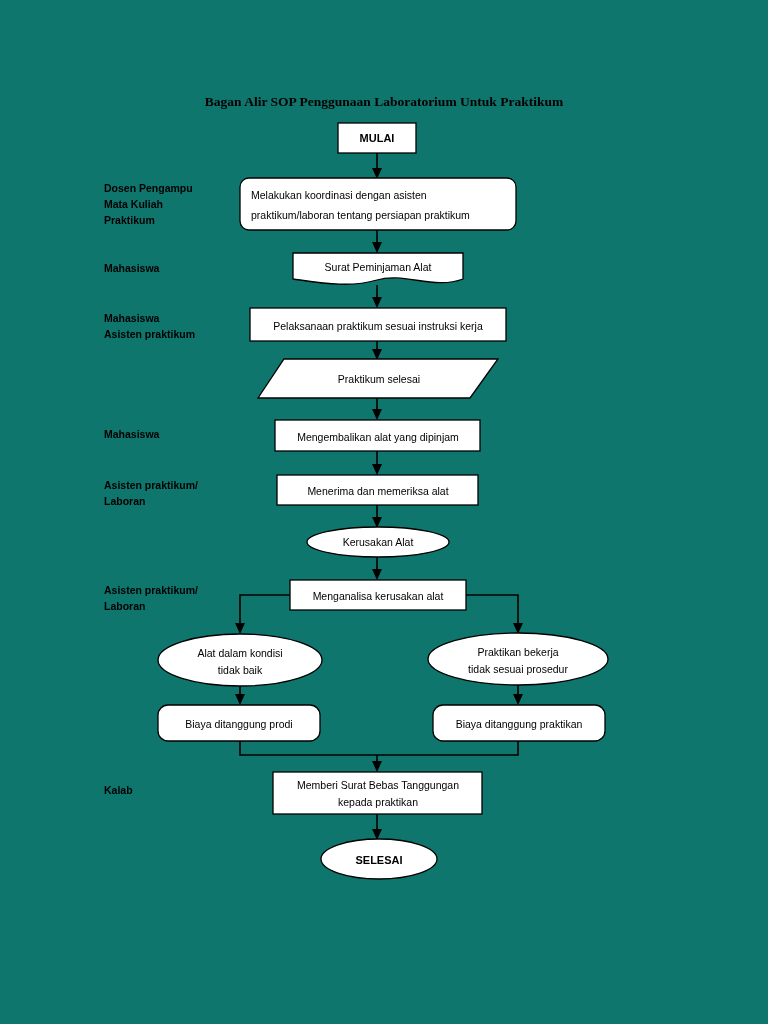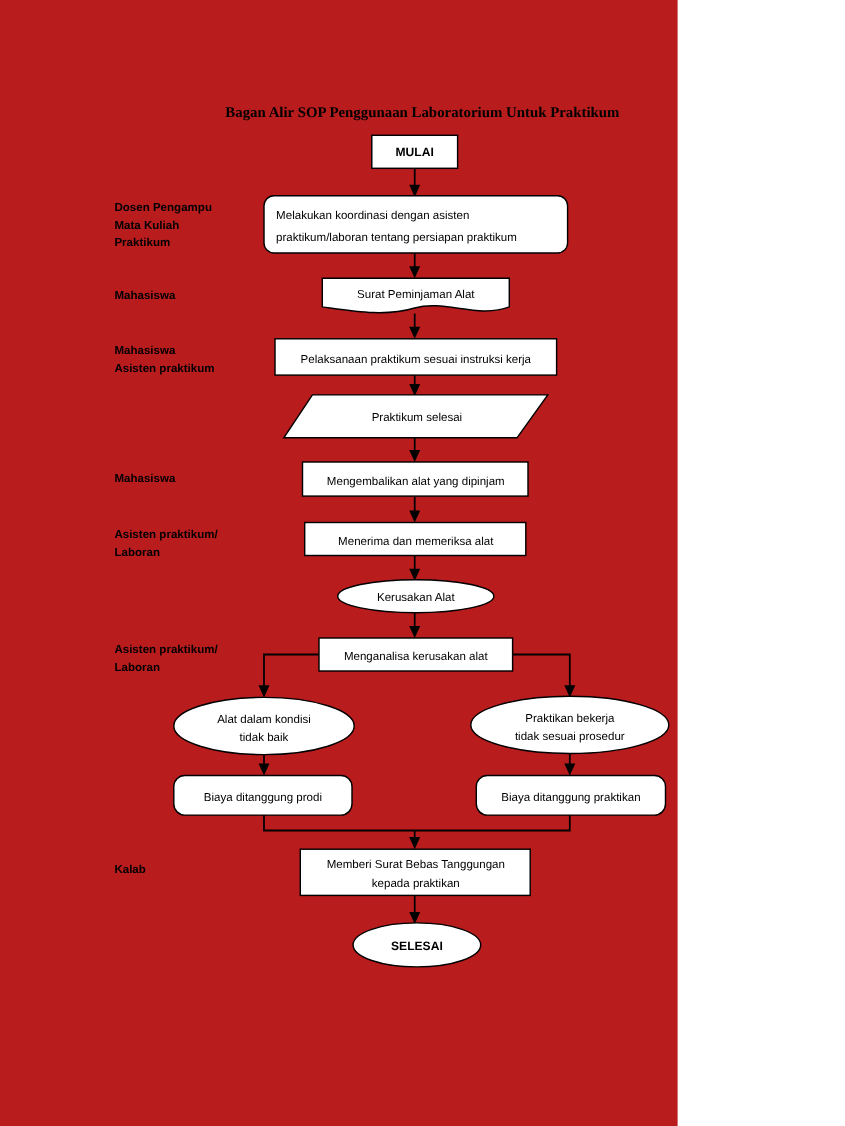--- a/index.html
+++ b/index.html
@@ -10,23 +10,23 @@
   }
   body {
     width: 768px;
     height: 1024px;
     position: relative;
     font-family: "Liberation Sans", sans-serif;
     overflow: hidden;
   }
   #page {
     position: relative;
-    width: 616px;
+    width: 768px;
     height: 1024px;
-    background: #b91c1c;
+    background: #0f766e;
   }
   #flow-svg {
     position: absolute;
     top: 0;
     left: 0;
     width: 768px;
     height: 1024px;
   }
   .chart-title {
     font-family: "Liberation Serif", serif;

